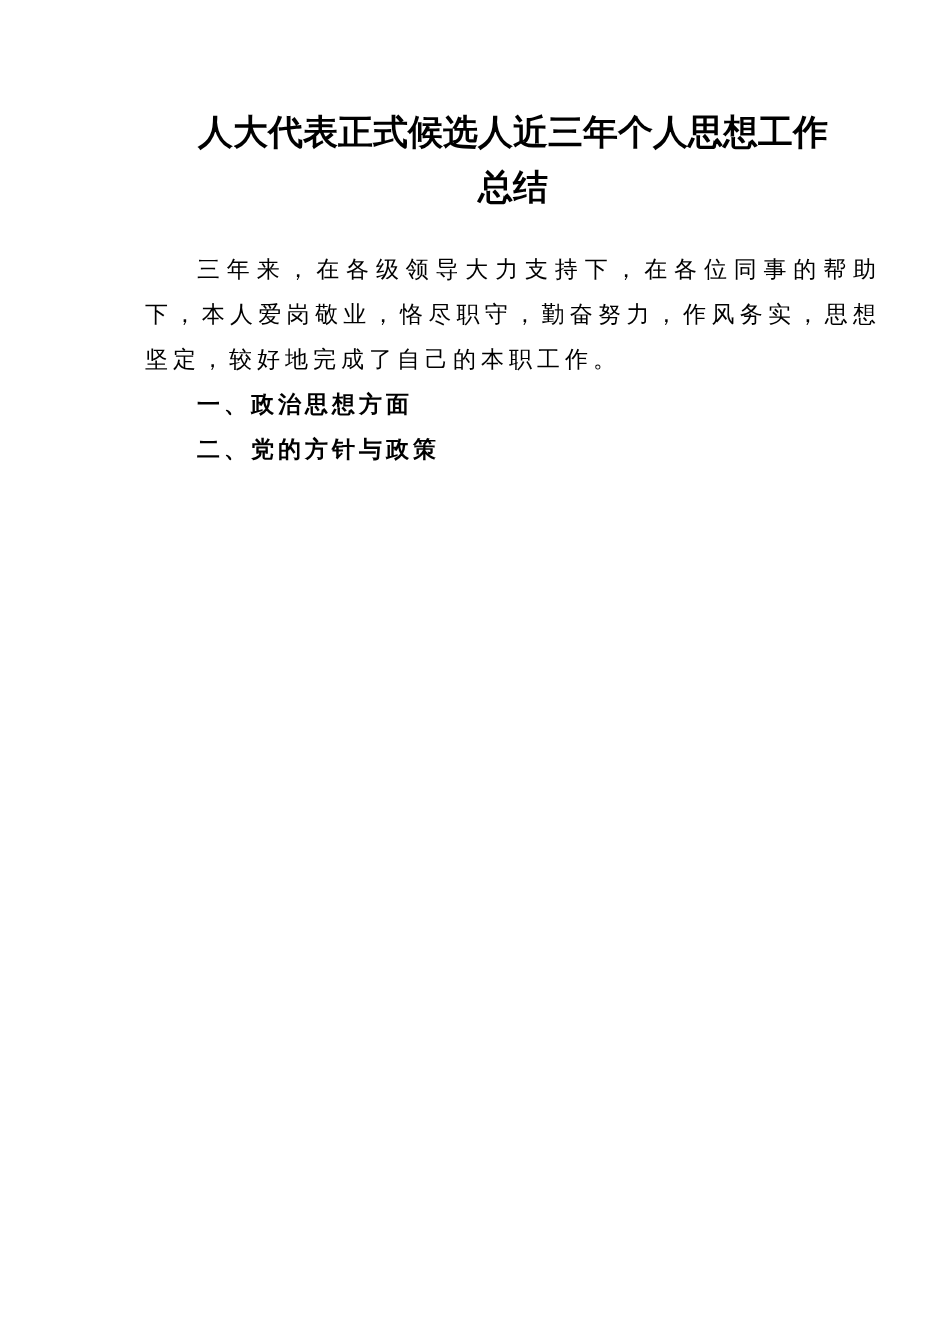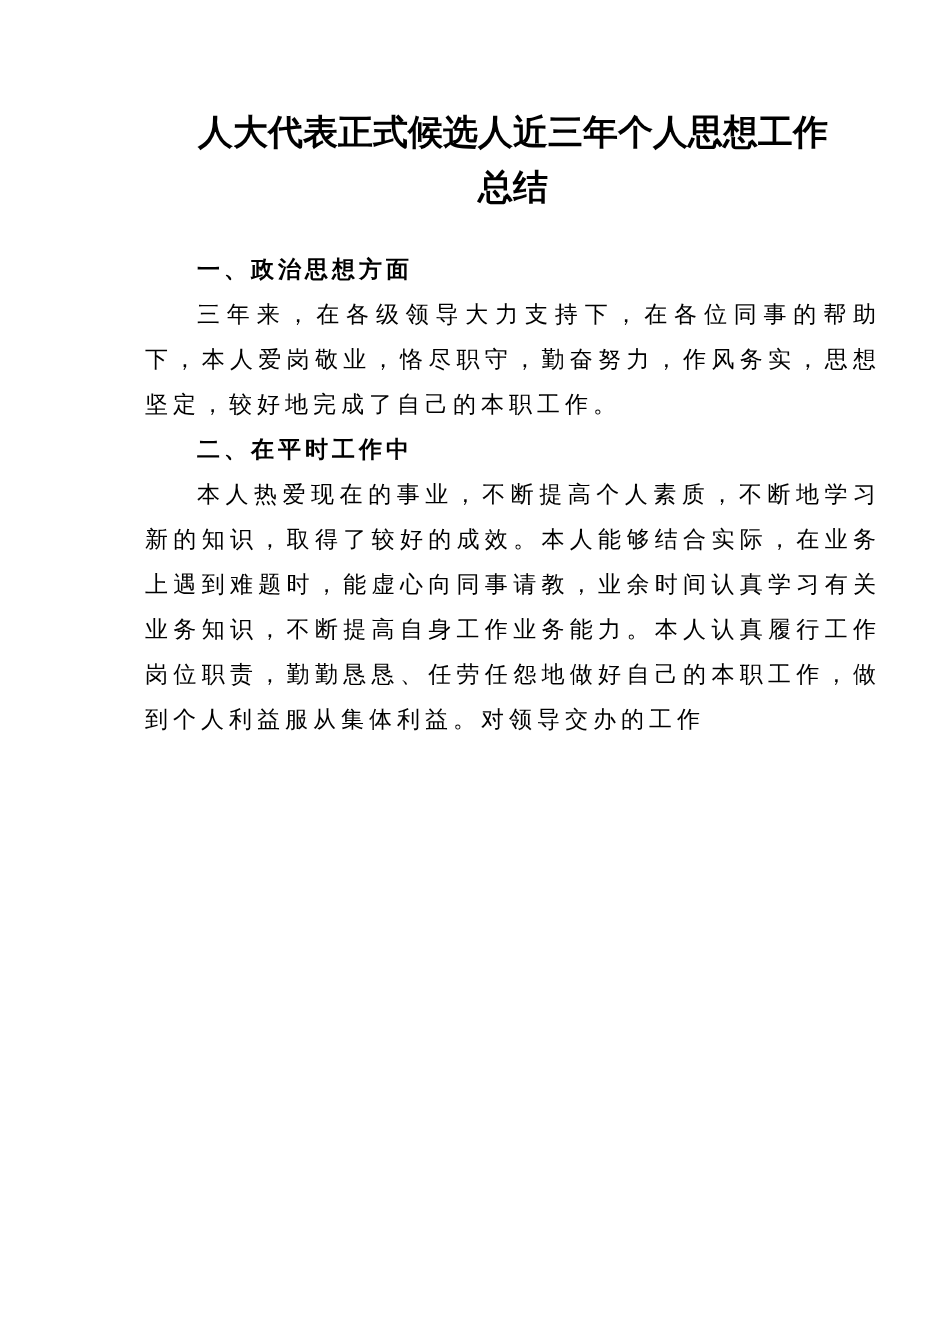--- a/index.html
+++ b/index.html
@@ -53,22 +53,21 @@
     text-align: left;
   }
 </style>
 </head>
 <body>
 
 <div class="page">
   <h1 class="doc-title">人大代表正式候选人近三年个人思想工作总结</h1>
 
   <div class="doc-body">
+    <p class="block paragraph">三年来，在各级领导大力支持下，在各位同事的帮助下，本人爱岗敬业，恪尽职守，勤奋努力，作风务实，思想坚定，较好地完成了自己的本职工作。</p>
+
     <p class="block heading">一、政治思想方面</p>
 
-    <p class="block paragraph">三年来，在各级领导大力支持下，在各位同事的帮助下，本人爱岗敬业，恪尽职守，勤奋努力，作风务实，思想坚定，较好地完成了自己的本职工作。</p>
 
+    <p class="block heading">二、党的方针与政策</p>
 
-    <p class="block heading">二、在平时工作中</p>
-
-    <p class="block paragraph">本人热爱现在的事业，不断提高个人素质，不断地学习新的知识，取得了较好的成效。本人能够结合实际，在业务上遇到难题时，能虚心向同事请教，业余时间认真学习有关业务知识，不断提高自身工作业务能力。本人认真履行工作岗位职责，勤勤恳恳、任劳任怨地做好自己的本职工作，做到个人利益服从集体利益。对领导交办的工作</p>
   </div>
 </div>
 
 </body></html>

